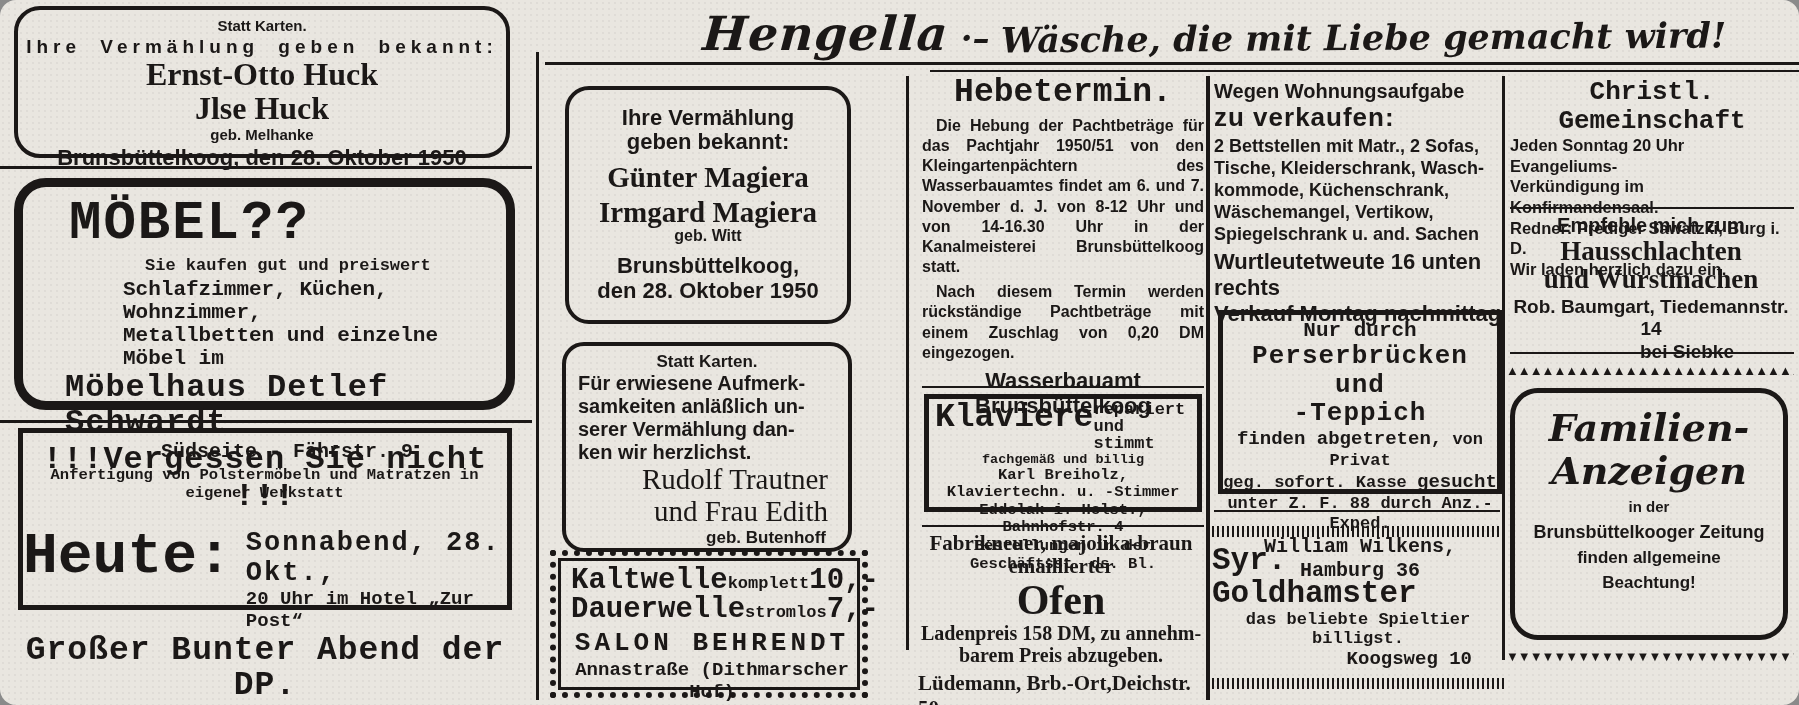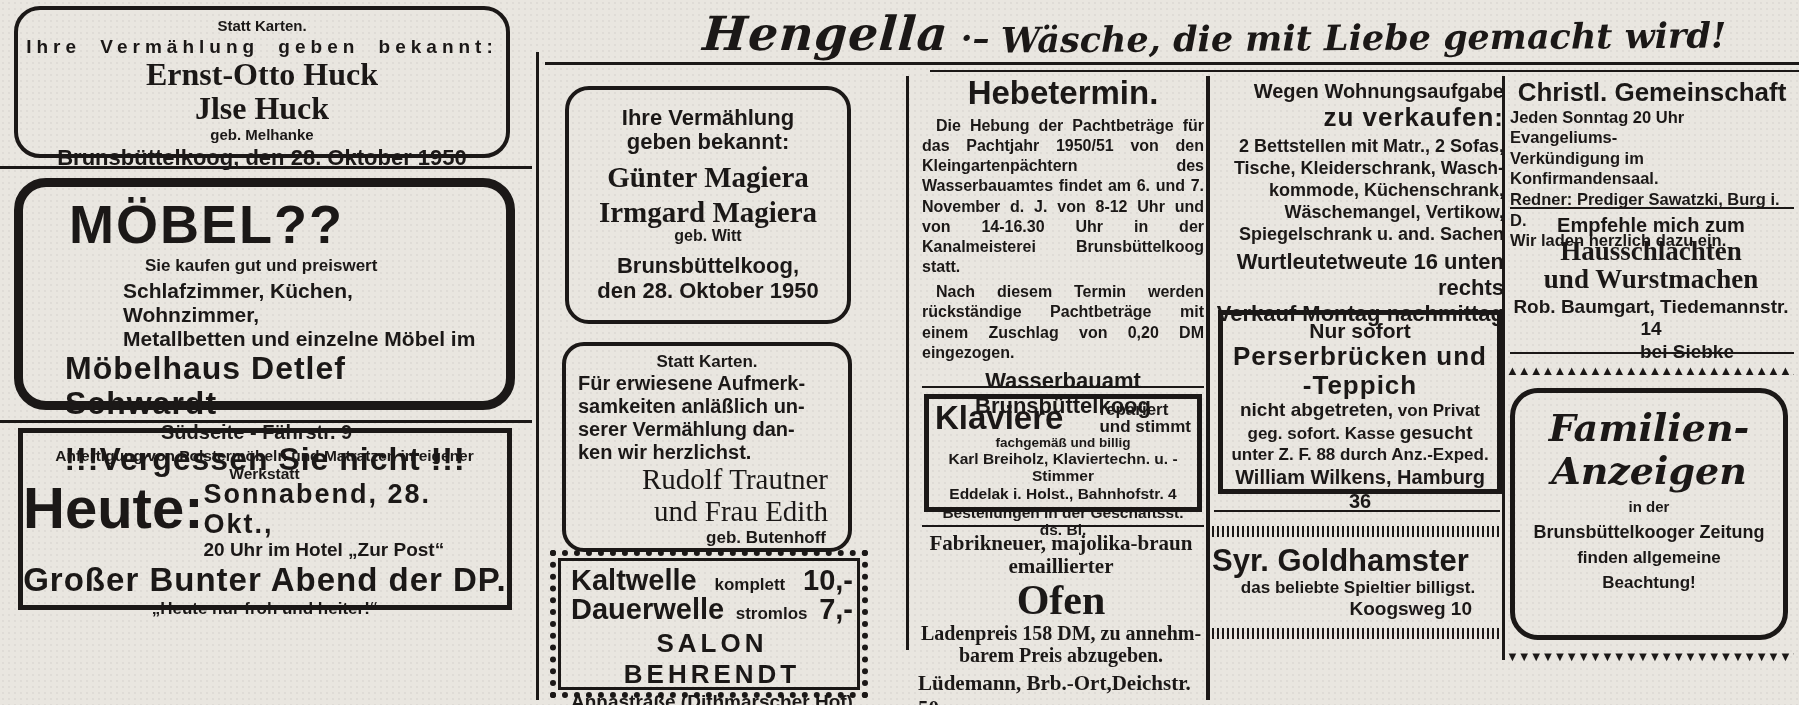--- a/index.html
+++ b/index.html
@@ -5,27 +5,28 @@
   *{margin:0;padding:0;box-sizing:border-box}
   html,body{background:#8a8a8a}
   #paper{
     position:relative;width:1799px;height:705px;overflow:hidden;
     background:#e9e6e0;
     background-image:radial-gradient(rgba(40,35,30,.05) 1px,transparent 1.3px);
     background-size:6px 6px;
     color:#1b1817;
     font-family:"Liberation Sans",sans-serif;
     font-weight:bold;
+    border-radius:16px;
   }
   .abs{position:absolute}
   .c{text-align:center}
   .j{text-align:justify}
   .rule{position:absolute;background:#1b1817}
   .box{position:absolute;border:4px solid #1b1817}
-  .dsans{font-family:Liberation Sans, sans-serif}
+  .dsans{font-family:Liberation Mono, monospace}
   .serif{font-family:"Liberation Serif",serif}
   .script{font-family:"DejaVu Serif",serif;font-style:italic;font-weight:bold}
   .sp{letter-spacing:5px;word-spacing:9px}
   .hatch{height:11px;background:repeating-linear-gradient(90deg,#1b1817 0 2px,transparent 2px 5px)}
   .tri{font-size:13px;letter-spacing:-1px;white-space:nowrap;overflow:hidden;line-height:1}
 
   
   .ad-huck{left:14px;top:6px;width:496px;height:152px;border-radius:26px;padding-top:7px}
   .huck-statt{font-size:15px}
   .huck-announce{font-size:19px;margin-top:2px}
@@ -37,21 +38,21 @@
   .mo-head{font-size:54px;line-height:1;letter-spacing:2px;padding-left:32px;font-weight:bold}
   .mo-sub{font-size:17px;padding-left:108px;margin-top:5px}
   .mo-l2{font-size:21px;padding-left:86px;margin-top:3px}
   .mo-l3{font-size:21px;padding-left:86px}
   .mo-name{font-size:32px;line-height:1.1;padding-left:28px;letter-spacing:1px}
   .mo-addr{font-size:20px;padding-left:124px}
   .mo-foot{font-size:15.5px;margin-top:3px;text-align:center}
 
   .ad-verg{left:18px;top:428px;width:494px;height:182px;border-width:5px;padding-top:8px}
   .vg-head{font-size:32px;text-align:center;letter-spacing:1px}
-  .vg-row{display:flex;justify-content:center;align-items:flex-start;margin-top:2px}
+  .vg-row{display:flex;justify-content:center;align-items:flex-start;gap:14px;margin-top:14px}
   .vg-heute{font-size:58px;line-height:.95}
   .vg-date{font-size:27px;line-height:1.1;letter-spacing:2px}
   .vg-time{font-size:19px}
   .vg-event{font-size:33px;text-align:center;line-height:1.05;margin-top:2px;letter-spacing:1px}
   .vg-motto{font-size:17px;text-align:center;margin-top:1px}
 
   
   .masthead{left:640px;top:6px;width:1150px;display:flex;justify-content:center;align-items:baseline;gap:12px;white-space:nowrap}
   .brand{font-size:47px;letter-spacing:1px;transform:skewX(-4deg)}
   .brand-dash{font-size:34px}
@@ -90,21 +91,21 @@
   .kl-sub{font-size:13.5px;text-align:center}
   .kl-l{font-size:15.5px;text-align:center;line-height:1.12}
 
   .ad-ofen{left:916px;top:532px;width:290px;text-align:center}
   .of-l1{font-size:21px;line-height:1.1;font-weight:bold}
   .of-head{font-size:42px;line-height:1.05;font-weight:bold}
   .of-l3{font-size:20px;line-height:1.1}
   .of-l5{font-size:21px;margin-top:5px;text-align:left;padding-left:2px}
 
   
-  .ad-verk{left:1214px;top:80px;width:290px;text-align:right}
+  .ad-verk{left:1214px;top:80px;width:290px;text-align:left}
   .vk-l1{font-size:20px;line-height:1.15}
   .vk-head{font-size:26px;line-height:1.15;letter-spacing:1px}
   .vk-b{font-size:18px;line-height:1.22}
   .vk-addr{font-size:22px;line-height:1.2;margin-top:3px}
 
   .ad-perser{left:1218px;top:310px;width:284px;height:184px;border-width:5px;text-align:center;padding-top:4px}
   .pr-pre{font-size:21px;line-height:1.1}
   .pr-head{font-size:26px;line-height:1.1;letter-spacing:1px}
   .pr-l{font-size:17px;line-height:1.2}
   .pr-l b{font-size:19px}
@@ -265,24 +266,24 @@
     <div class="vk-b" style="margin-top:3px">2 Bettstellen mit Matr., 2 Sofas,</div>
     <div class="vk-b">Tische, Kleiderschrank, Wasch-</div>
     <div class="vk-b">kommode, Küchenschrank,</div>
     <div class="vk-b">Wäschemangel, Vertikow,</div>
     <div class="vk-b">Spiegelschrank u. and. Sachen</div>
     <div class="vk-addr">Wurtleutetweute 16 unten rechts</div>
     <div class="vk-addr" style="margin-top:0">Verkauf Montag nachmittag</div>
   </div>
 
   <div class="box ad-perser dsans">
-    <div class="pr-pre">Nur sofort</div>
+    <div class="pr-pre">Nur durch</div>
     <div class="pr-head">Perserbrücken und</div>
     <div class="pr-head">-Teppich</div>
-    <div class="pr-l"><b>nicht abgetreten,</b> <span>von Privat</span></div>
+    <div class="pr-l"><b>finden abgetreten,</b> <span>von Privat</span></div>
     <div class="pr-l"><span>geg. sofort. Kasse</span> <b>gesucht</b></div>
     <div class="pr-l">unter Z. F. 88 durch Anz.-Exped.</div>
     <div class="pr-l4">William Wilkens, Hamburg 36</div>
   </div>
 
   <div class="rule" style="left:1214px;top:510px;width:286px;height:2px"></div>
 
   <div class="abs ad-gold dsans">
     <div class="hatch"></div>
     <div class="go-name">Syr. Goldhamster</div>

